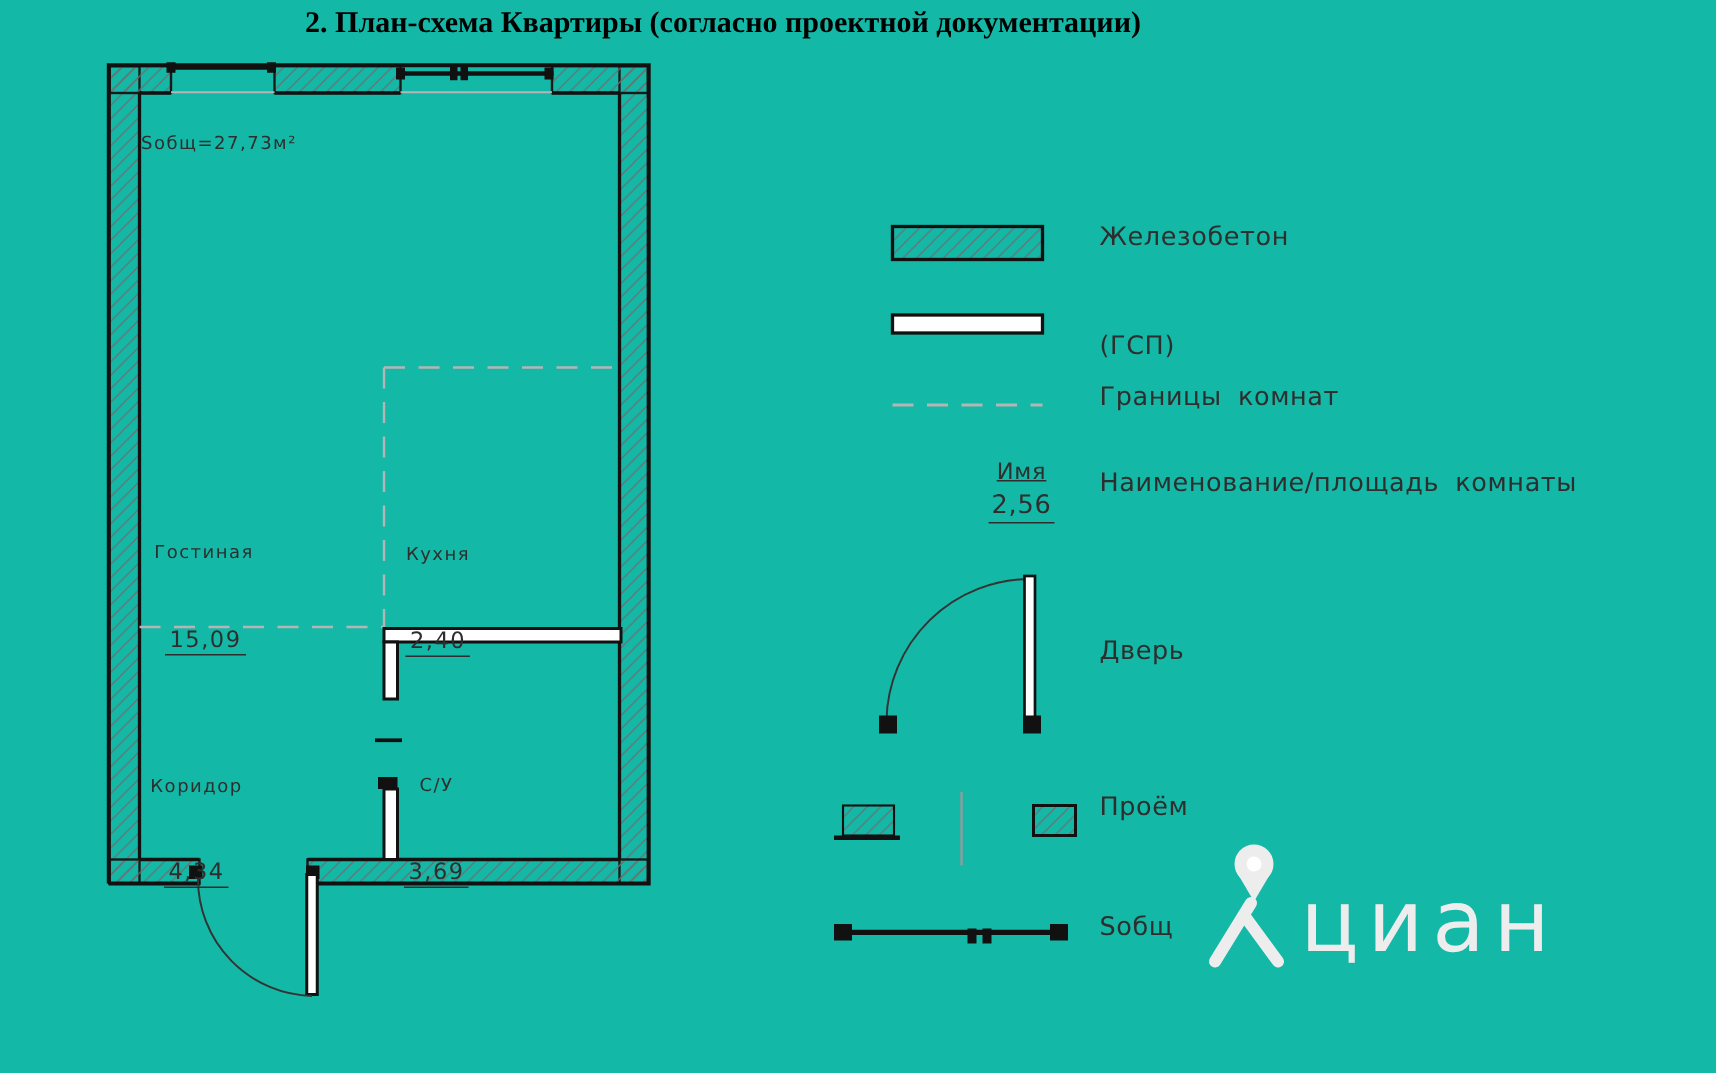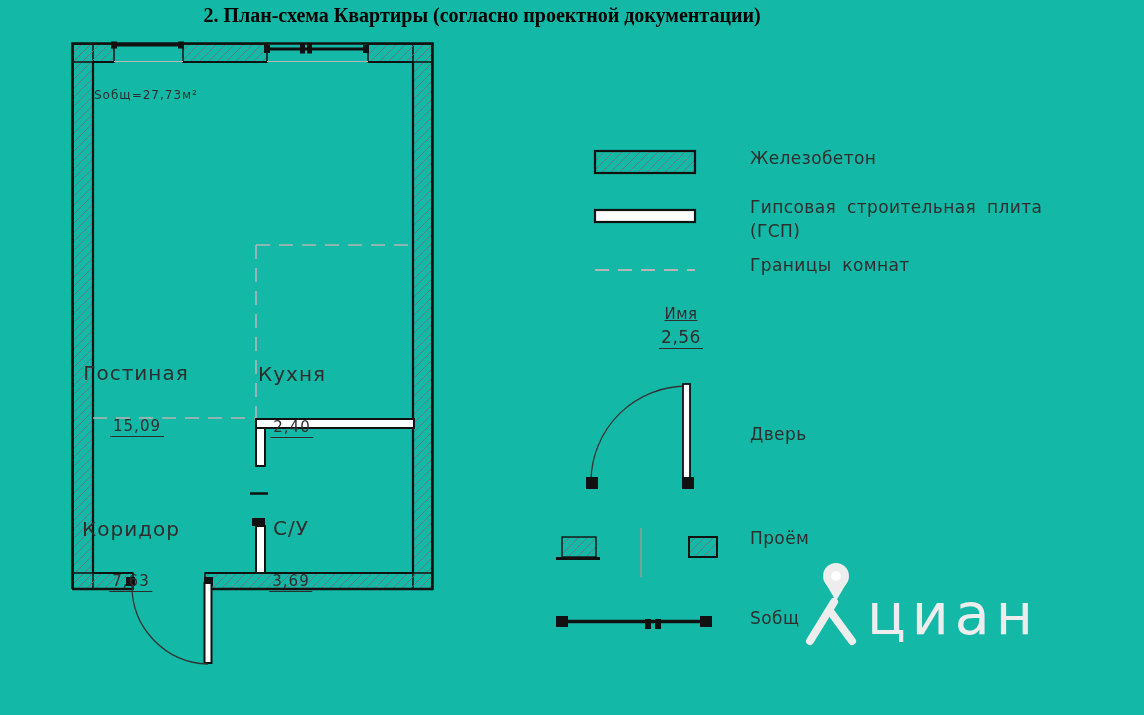--- a/index.html
+++ b/index.html
@@ -2,25 +2,25 @@
 <html><head>
 <meta charset="utf-8">
 <style>
   html,body{margin:0;padding:0;background:#ffffff;}
   #page{position:relative;width:1144px;height:715px;background:#14b8a6;overflow:hidden;
         font-family:"DejaVu Sans",sans-serif;}
   #linework{position:absolute;left:0;top:0;z-index:1;}
   .txt{position:absolute;z-index:2;color:#2e2e2e;white-space:nowrap;}
   #doc-title{left:0;top:4px;width:964px;text-align:center;
              font-family:"Liberation Serif",serif;font-weight:700;font-size:20px;color:#000;}
-  .plan-label{font-size:20px;letter-spacing:1px;transform:translateX(-50%);}
+  .plan-label{font-size:12px;letter-spacing:1px;transform:translateX(-50%);}
   .plan-area{font-size:15px;letter-spacing:1px;transform:translateX(-50%);
              border-bottom:1.5px solid #2e2e2e;padding:0 3px 1px;margin-top:29px;}
   #total-area{left:94px;top:66px;font-size:12px;letter-spacing:1px;margin-top:22px;}
-  .legend-label{left:750px;font-size:17px;letter-spacing:.4px;word-spacing:5px;}
+  .legend-label{left:733px;font-size:17px;letter-spacing:.4px;word-spacing:5px;}
   #legend-heading{left:583px;top:84px;font-size:23px;letter-spacing:1.5px;color:#2b2b2b;}
   #name-example{left:652px;top:305px;width:58px;text-align:center;white-space:nowrap;text-decoration:underline;}
   #name-example .nm{font-size:15px;letter-spacing:.5px;}
   #name-example .ar{display:inline-block;font-size:17px;letter-spacing:.5px;margin-top:4px;
                     border-bottom:1.5px solid #2e2e2e;padding:0 2px 1px;}
 </style>
 </head>
 <body>
 
 <div id="page">
@@ -129,35 +129,35 @@
 
   <div class="txt" id="total-area">Sобщ=27,73м²</div>
 
   <div class="txt plan-label" style="left:136px;top:361px">Гостиная</div>
   <div class="txt plan-area" style="left:137px;top:388px">15,09</div>
 
   <div class="txt plan-label" style="left:292px;top:362px">Кухня</div>
   <div class="txt plan-area" style="left:292px;top:389px">2,40</div>
 
   <div class="txt plan-label" style="left:131px;top:517px">Коридор</div>
-  <div class="txt plan-area" style="left:131px;top:543px">7,63</div>
+  <div class="txt plan-area" style="left:131px;top:543px">4,34</div>
 
   <div class="txt plan-label" style="left:291px;top:516px">С/У</div>
   <div class="txt plan-area" style="left:291px;top:543px">3,69</div>
 
 
   <div class="txt legend-label" style="top:148px">Железобетон</div>
 
-  <div class="txt legend-label" style="top:197px">Гипсовая строительная плита</div>
   <div class="txt legend-label" style="top:221px">(ГСП)</div>
 
   <div class="txt legend-label" style="top:255px">Границы комнат</div>
 
   <div class="txt" id="name-example">
     <div class="nm">Имя</div>
     <span class="ar">2,56</span>
   </div>
+  <div class="txt legend-label" style="top:312px">Наименование/площадь комнаты</div>
 
   <div class="txt legend-label" style="top:424px">Дверь</div>
   <div class="txt legend-label" style="top:528px">Проём</div>
   <div class="txt legend-label" style="top:608px">Sобщ</div>
 
 </div>
 
 </body></html>

